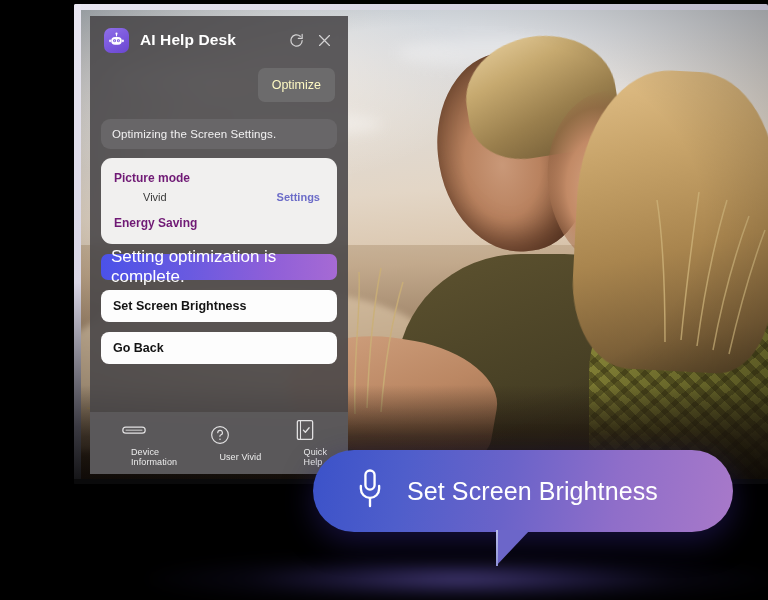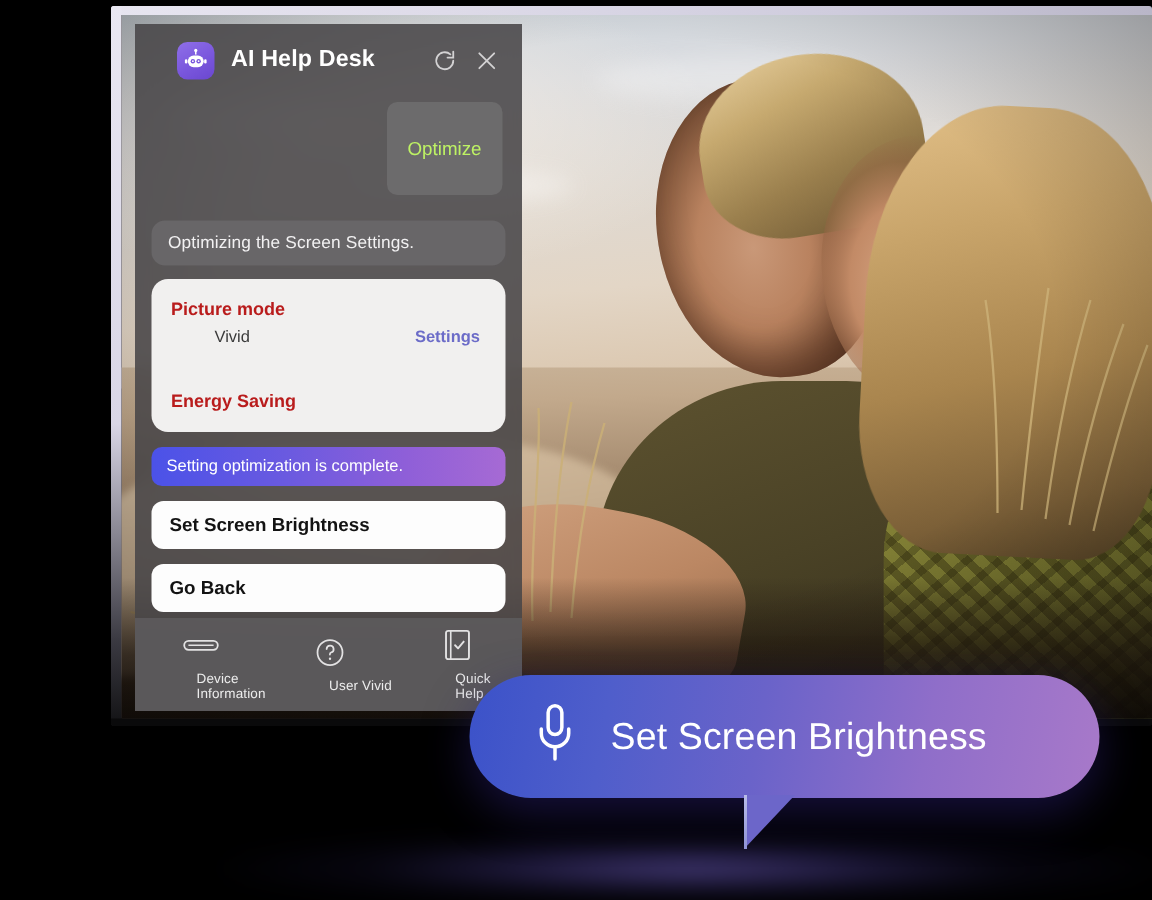--- a/index.html
+++ b/index.html
@@ -135,66 +135,66 @@
   }
 
   
   .panel{
     position:absolute; left:9px; top:6px; width:258px; height:458px;
     background:rgba(72,70,72,.88);
     backdrop-filter:blur(6px);
     color:#fff;
   }
   .panel-head{
-    display:flex; align-items:center; height:48px; padding:0 13px 0 14px;margin-left:14px;
+    display:flex; align-items:center; height:48px; padding:0 13px 0 14px;
   }
   .app-logo{
     width:25px; height:25px; border-radius:7px; flex:none;
     background:linear-gradient(150deg,#8f6fe8 0%,#7a57dd 55%,#6a47cf 100%);
     display:flex; align-items:center; justify-content:center;
   }
   .app-title{ margin-left:11px; font-size:15.5px; font-weight:600; letter-spacing:.1px; color:#fff; }
   .head-spacer{ flex:1 1 auto; }
   .icon-btn{ width:22px; height:22px; display:flex; align-items:center; justify-content:center; opacity:.86; cursor:pointer; }
   .icon-btn + .icon-btn{ margin-left:6px; }
 
   .optimize-row{ display:flex; justify-content:flex-end; padding:4px 13px 0 0; }
   .optimize-btn{
     background:rgba(110,108,110,.92);
-    color:#bef264; font-size:12.5px;
-    padding:24px 14px; border-radius:7px; border:none; cursor:pointer;
+    color:#fef9c3; font-size:12.5px;
+    padding:10px 14px; border-radius:7px; border:none; cursor:pointer;
     font-family:"Liberation Sans", sans-serif;
   }
 
   .status-pill{
     margin:17px 11px 0 11px;
     background:rgba(105,103,105,.92);
     border-radius:9px;
     padding:9px 11px;
     font-size:11.5px; color:#f2f1f2; letter-spacing:.1px;
   }
 
   .settings-card{
     margin:9px 11px 0 11px;
     background:#f1f0ef;
     border-radius:11px;
     padding:13px 13px 14px 13px;
     color:#1a1a1a;
   }
-  .set-row + .set-row{ margin-top:29px; }
-  .set-label{ font-size:12px; font-weight:700; color:#b91c1c; }
+  .set-row + .set-row{ margin-top:13px; }
+  .set-label{ font-size:12px; font-weight:700; color:#701a75; }
   .set-vals{ display:flex; align-items:flex-end; margin-top:6px; padding-left:29px; }
   .set-cur{ font-size:11px; color:#3a3a3a; }
   .set-new{ margin-left:auto; font-size:11px; color:#6c6cc8; font-weight:600; padding-right:4px; }
 
   .grad-btn{
     margin:10px 11px 0 11px; height:26px; border-radius:7px;
     background:linear-gradient(90deg,#4b52e8 0%,#6a5ae0 38%,#8f5fd8 72%,#a66ad4 100%);
     display:flex; align-items:center; padding:0 10px;
-    font-size:11px; color:#fff; cursor:pointer;
+    font-size:17px; color:#fff; cursor:pointer;
   }
   .white-btn{
     margin:10px 11px 0 11px; height:32px; border-radius:8px;
     background:#fdfdfd; color:#131313;
     display:flex; align-items:center; padding:0 12px;
     font-size:12.5px; font-weight:700; cursor:pointer;
   }
 
   .panel-nav{
     position:absolute; left:0; bottom:0; width:258px; height:62px;

